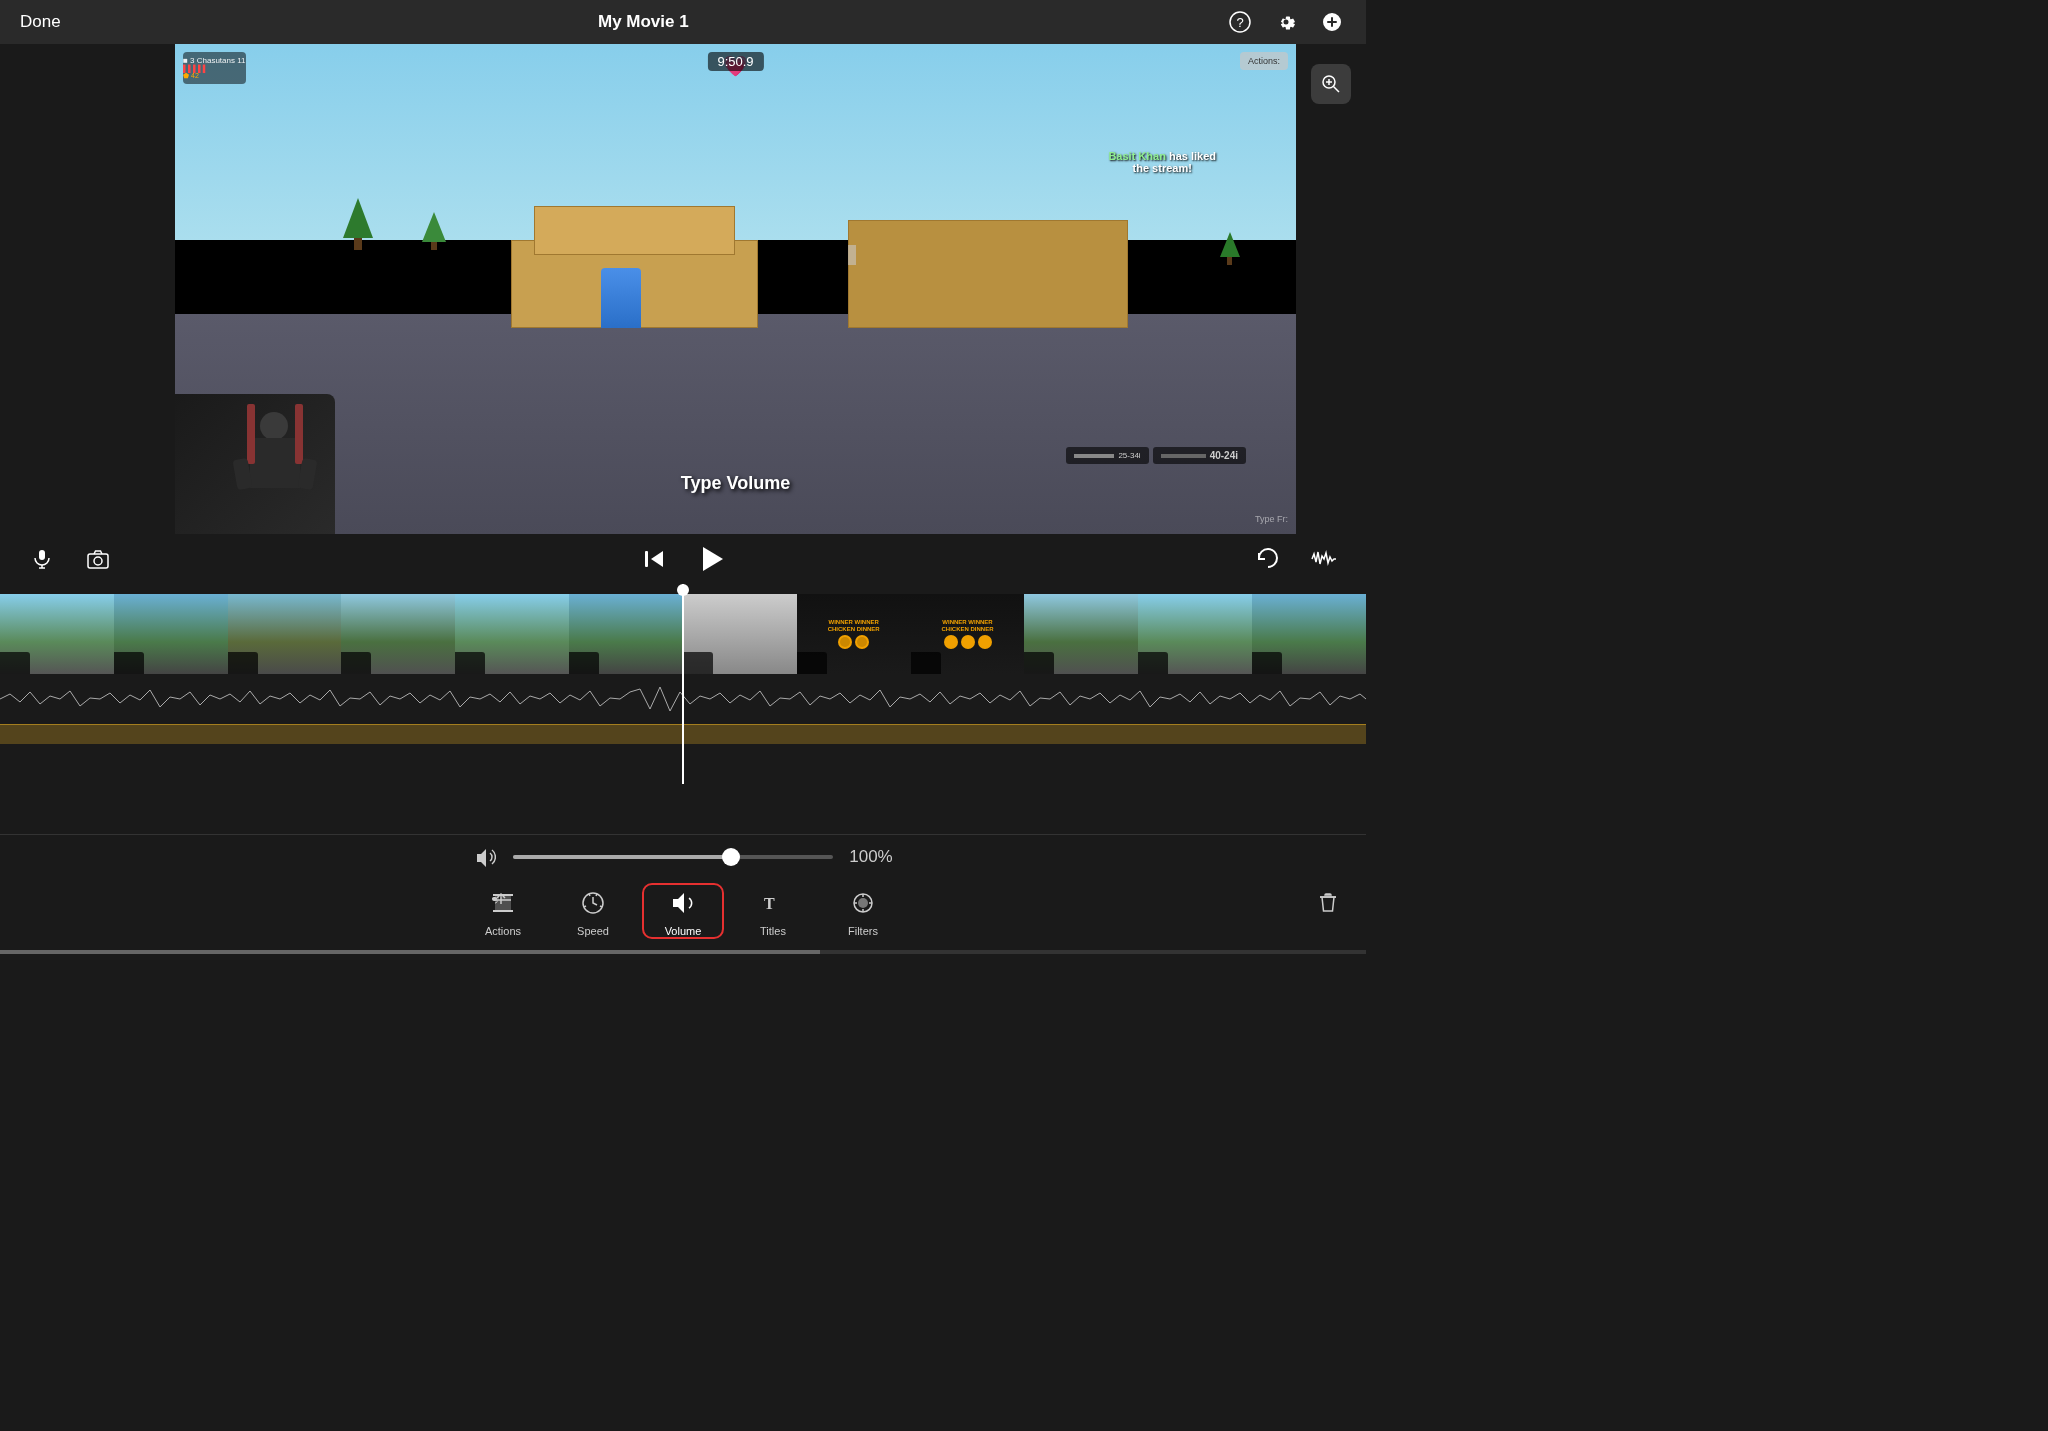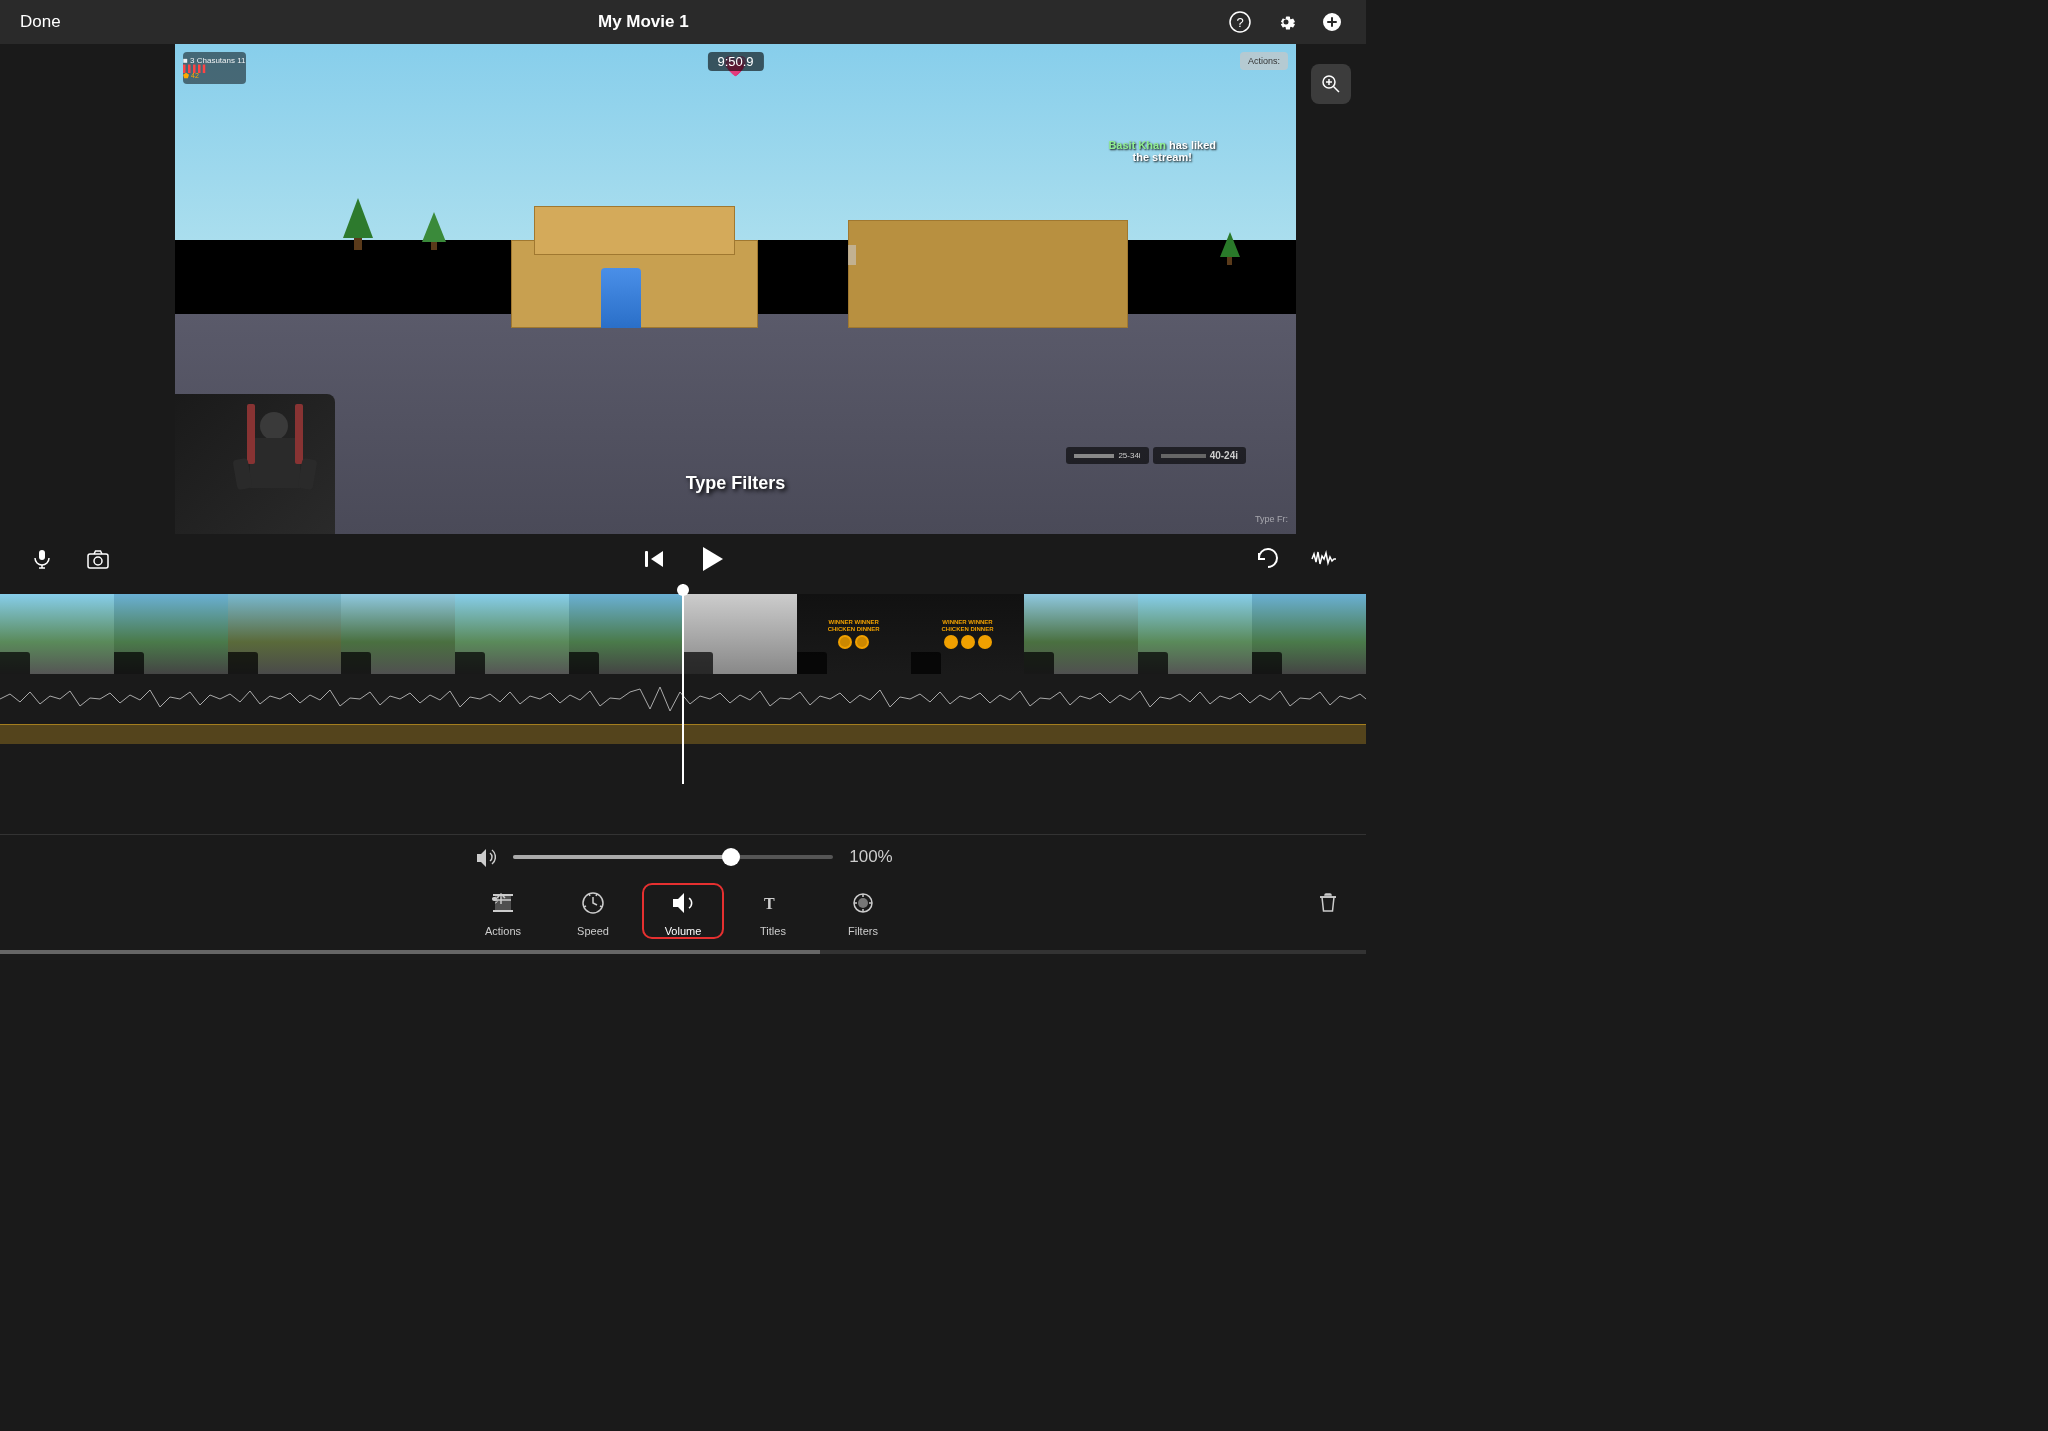--- a/index.html
+++ b/index.html
@@ -85,21 +85,21 @@
       position: absolute;
       top: 8px; right: 8px;
       background: rgba(200,200,200,0.7);
       border-radius: 4px;
       padding: 4px 8px;
       font-size: 9px;
       color: #333;
     }
     .video-notification {
       position: absolute;
-      top: 95px;
+      top: 106px;
       right: 80px;
       text-align: center;
       font-size: 11px;
       font-weight: 600;
       color: #7fff7f;
       text-shadow: 1px 1px 2px #000;
     }
     .video-notification span { color: #fff; }
     .video-watermark {
       position: absolute;
@@ -464,21 +464,21 @@
         <div class="weapon-slot">
           <div style="width:40px;height:4px;background:#888;"></div>
           <span style="font-size:8px;color:#ccc;">25-34i</span>
         </div>
         <div class="weapon-slot">
           <div style="width:45px;height:4px;background:#666;"></div>
           <span style="font-size:10px;color:#ccc;font-weight:bold;">40-24i</span>
         </div>
       </div>
 
-      <div class="video-bottom-text">Type Filters</div>
+      <div class="video-bottom-text">Type Volume</div>
 
       <div class="video-watermark">Type Fr:</div>
 
       <div class="streamer-cam">
         <div class="streamer-silhouette">
 
           <div style="position:relative;width:100px;height:120px;">
 
             <div style="position:absolute;top:8px;left:35px;width:28px;height:28px;background:#3a3a3a;border-radius:50%;"></div>
 

